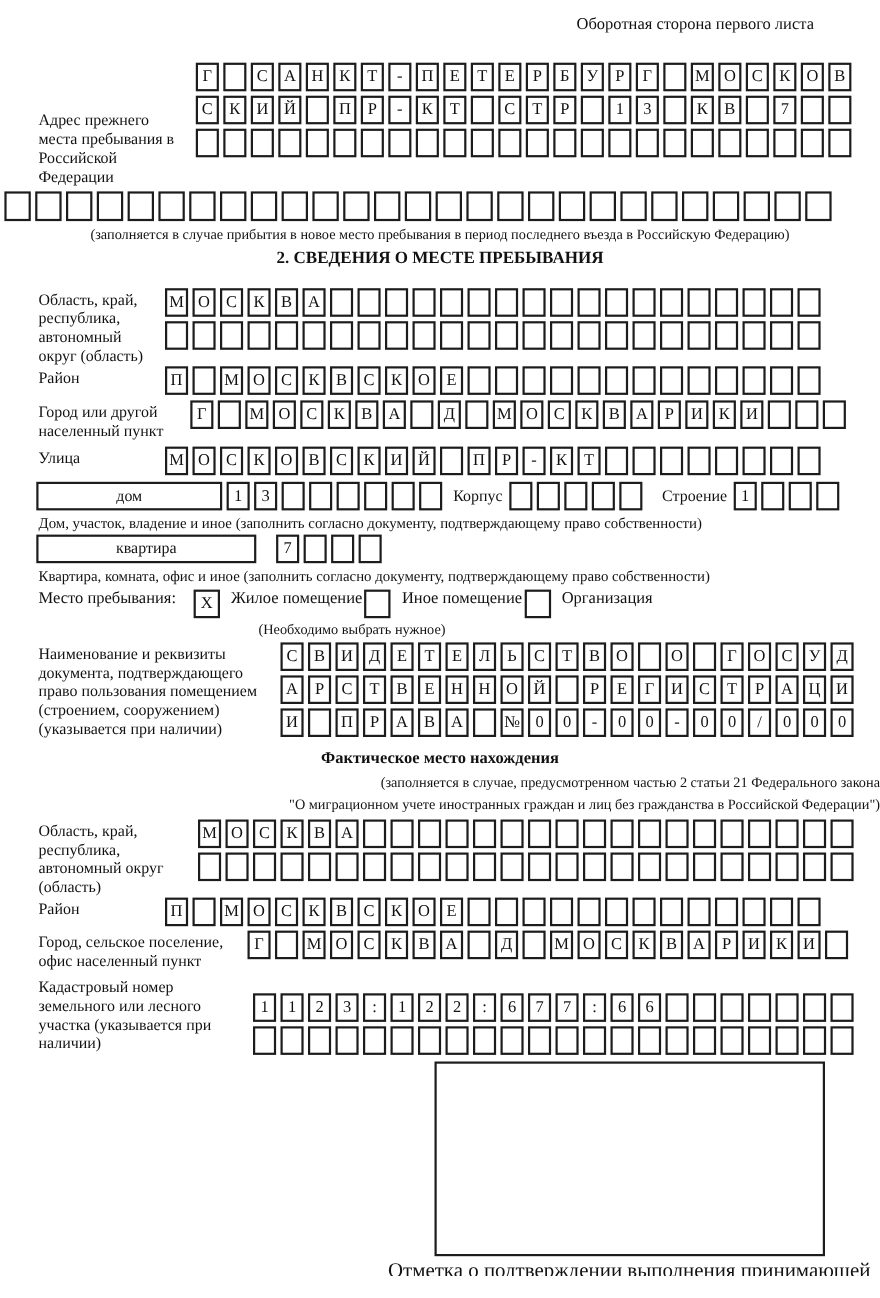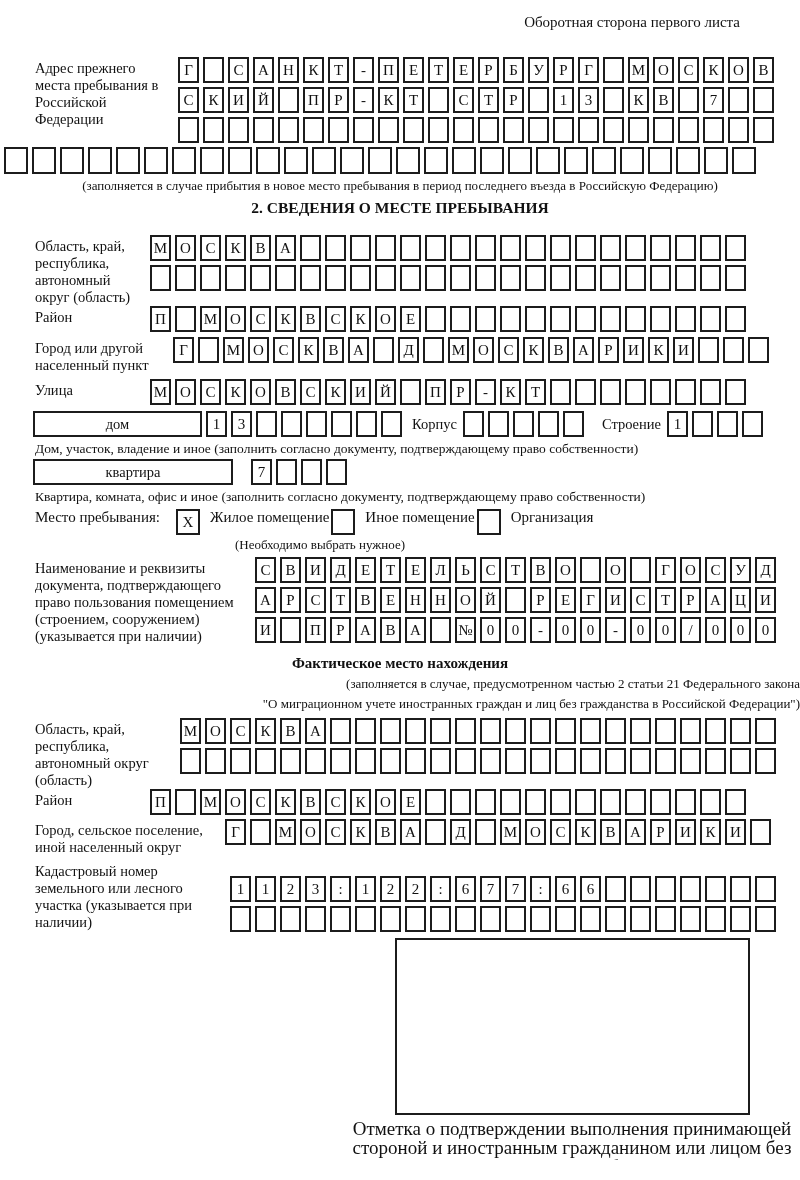--- a/index.html
+++ b/index.html
@@ -19,21 +19,21 @@
     font-size:15px;
   }
   .line{display:flex;align-items:flex-start;padding-left:35px;}
   .label{
     font-size:14.5px;line-height:17px;
     padding-top:3px;
     flex:0 0 auto;
     padding-right:6px;
     box-sizing:border-box;
   }
-  .w143{width:143px;}
+  .w143{width:143px;margin-top:42px;}
   .w115{width:115px;}
   .w138{width:138px;}
   .w220{width:220px;}
   .w145{width:145px;}
   .w190{width:190px;}
   .w195{width:195px;}
   .grid{display:flex;flex-direction:column;gap:4px;}
   .cellrow{display:flex;}
   .cell{
     box-sizing:border-box;
@@ -588,21 +588,21 @@
         <span class="cell"></span>
         <span class="cell"></span>
         <span class="cell"></span>
         <span class="cell"></span>
         <span class="cell"></span>
         <span class="cell"></span>
       </div>
   </div>
 
   <div class="line mb4">
-    <div class="label w190">Город, сельское поселение, иной населенный округ</div>
+    <div class="label w190">Город, сельское поселение, офис населенный пункт</div>
     <div class="cellrow">
         <span class="cell">Г</span>
         <span class="cell"></span>
         <span class="cell">М</span>
         <span class="cell">О</span>
         <span class="cell">С</span>
         <span class="cell">К</span>
         <span class="cell">В</span>
         <span class="cell">А</span>
         <span class="cell"></span>

